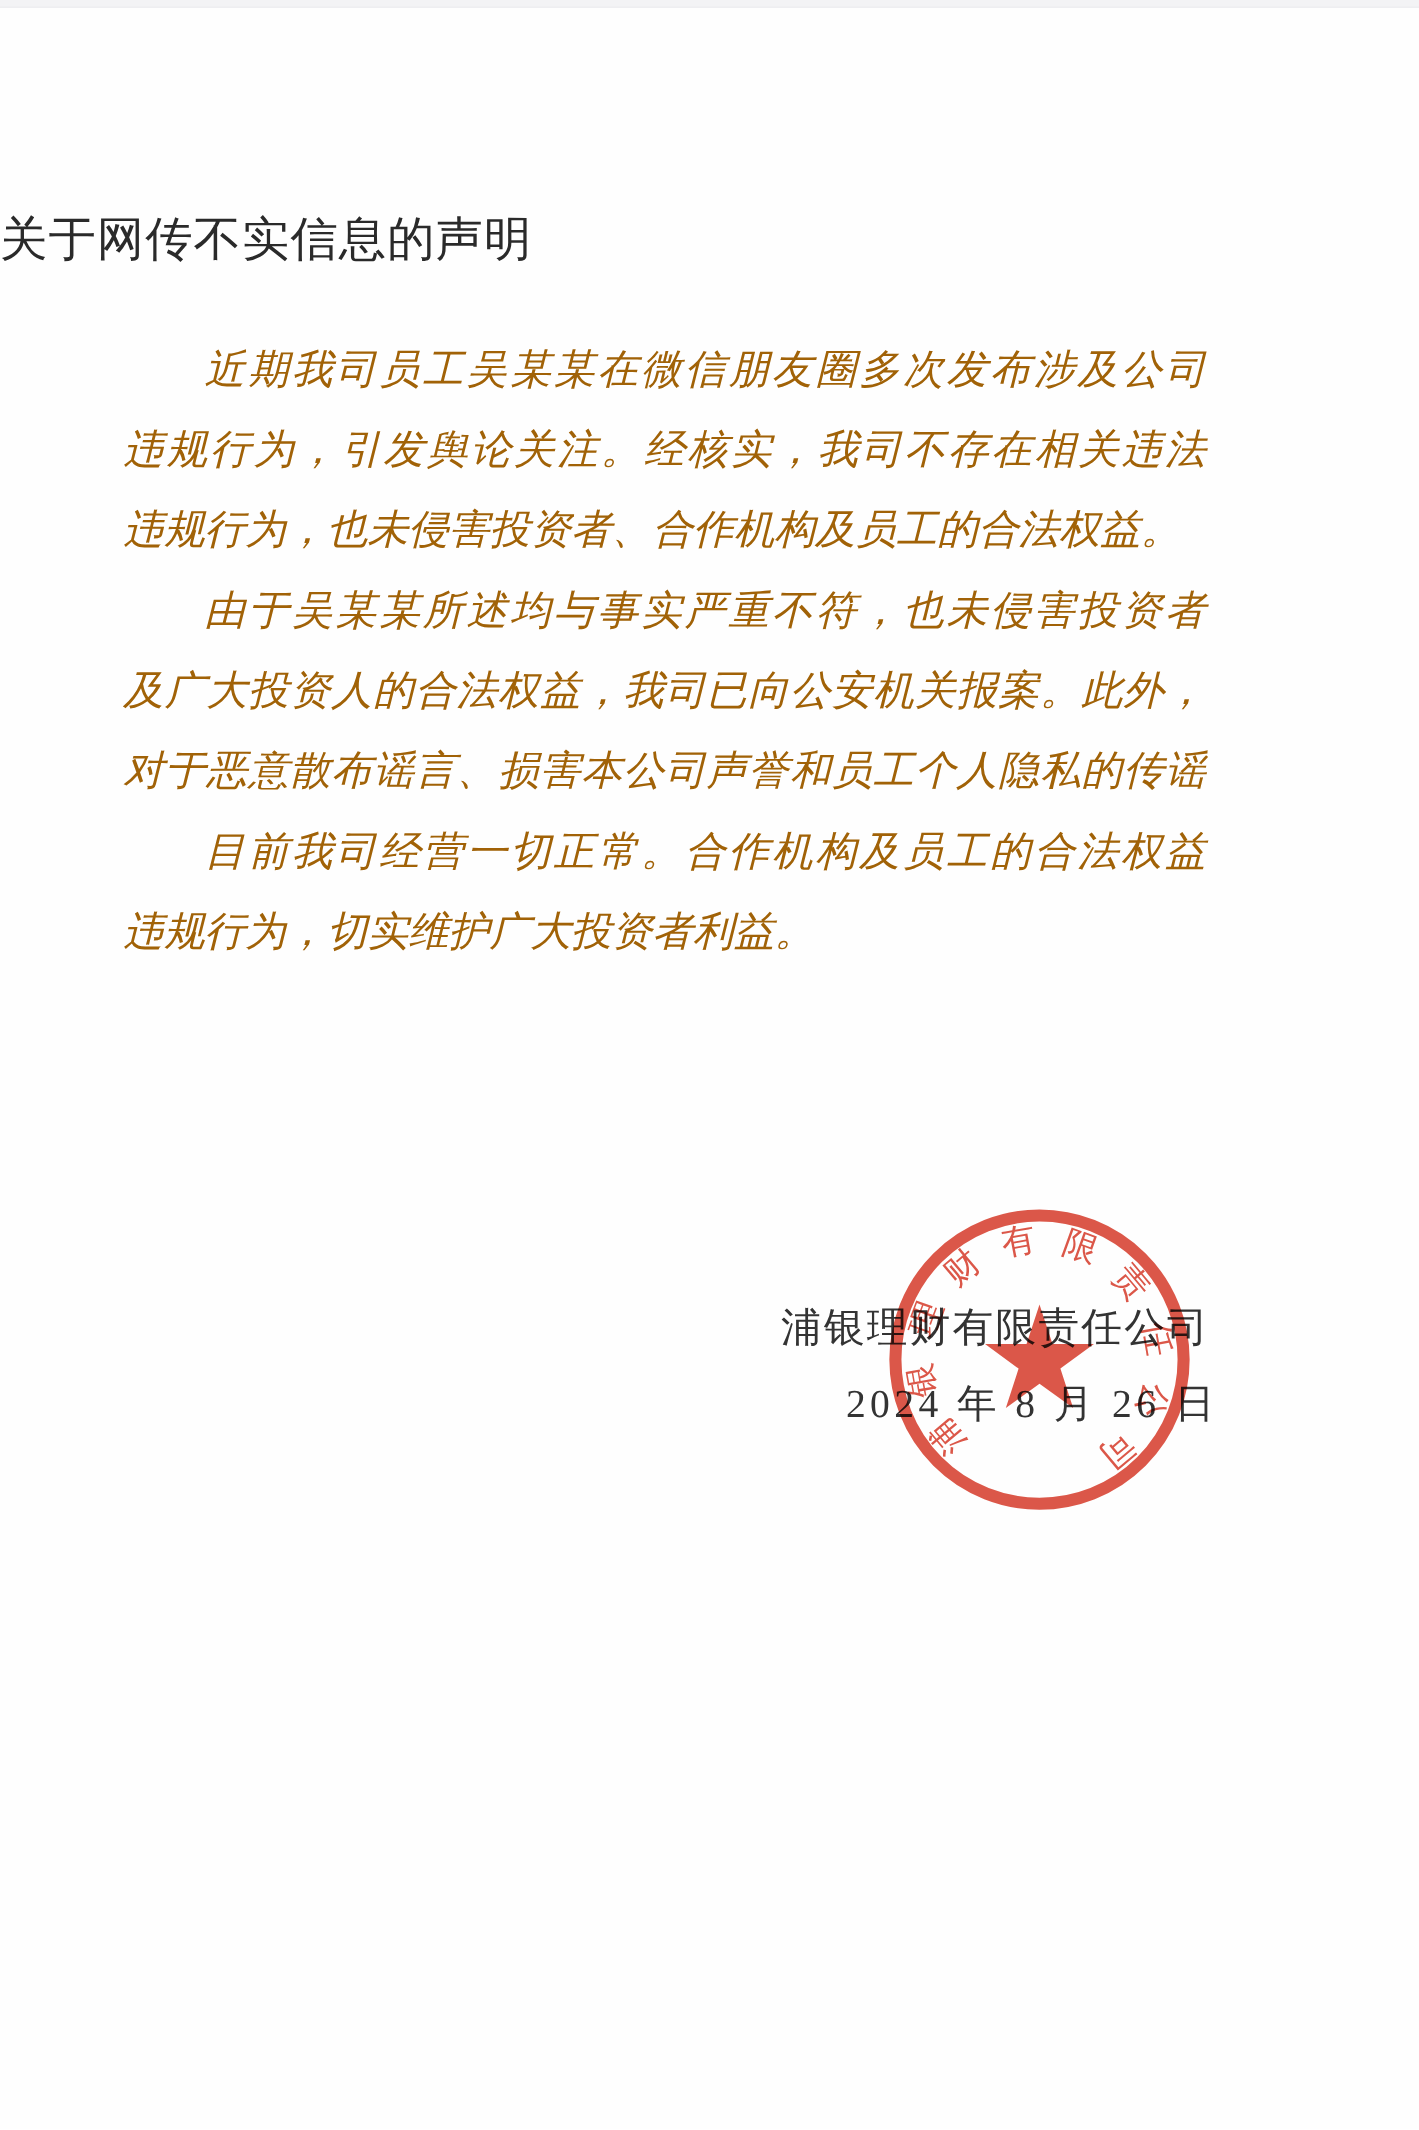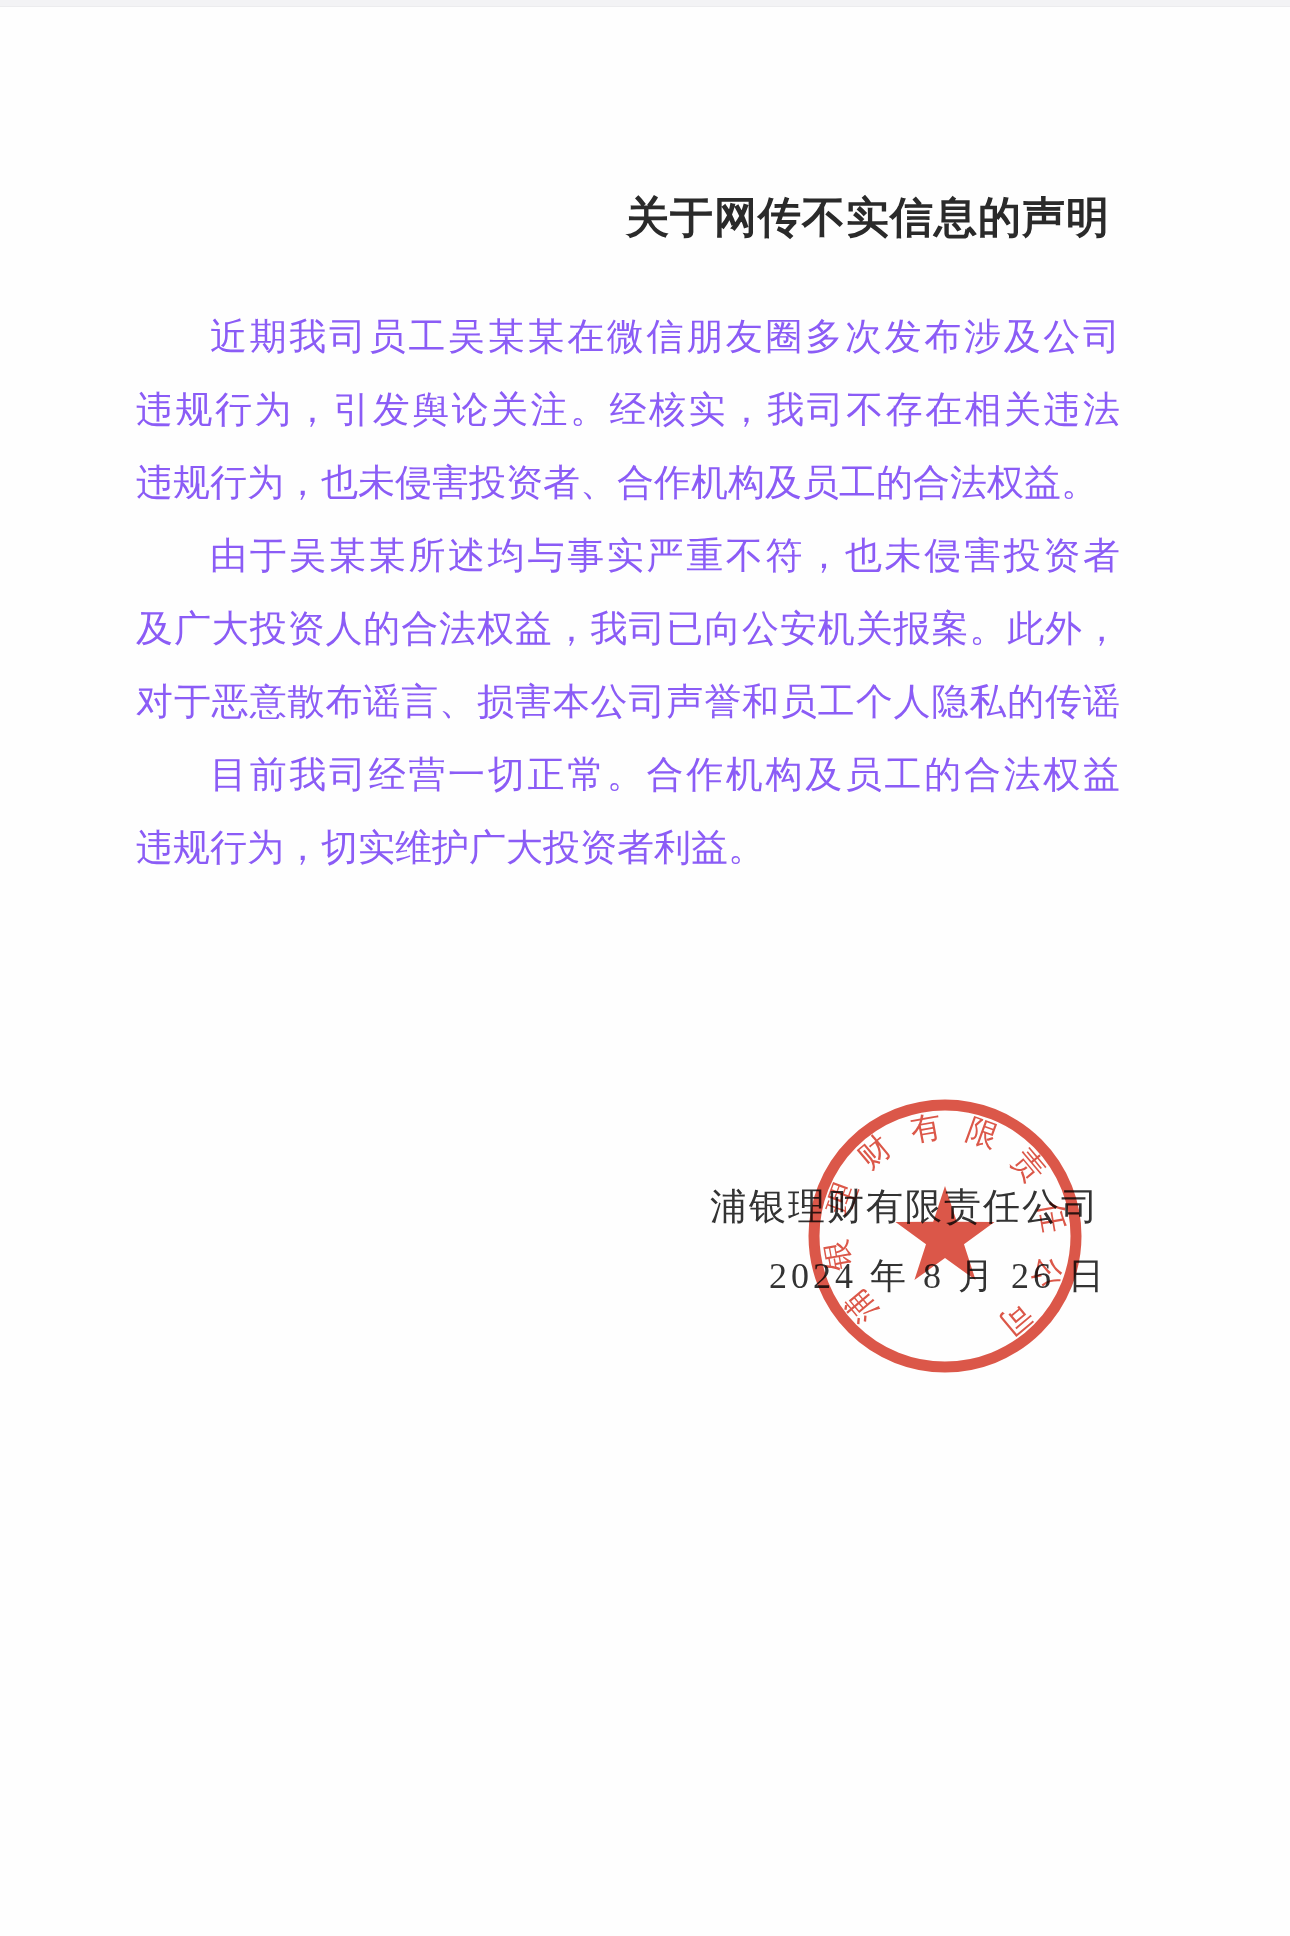--- a/index.html
+++ b/index.html
@@ -21,34 +21,35 @@
     width: 100%;
     height: 6px;
     background: #f3f3f5;
     border-bottom: 1px solid #ececee;
   }
   .doc-title {
     position: absolute;
     top: 160px;
     left: 0;
     width: 1110px;
-    text-align: right;
+    text-align: left;
     font-family: "Liberation Sans", "DejaVu Sans", sans-serif;
-    font-weight: 700;
+    font-weight: 400;
     font-size: 43px;
     letter-spacing: 1px;
     color: #2a2a2a;
   }
   .body-block {
     position: absolute;
     top: 300px;
-    left: 136px;
+    left: 112px;
     width: 984px;
     font-size: 37px;
-    color: #8b5cf6;
+    color: #a16207;
+    font-style: italic;
   }
   .tline {
     width: 100%;
     height: 73px;
     line-height: 73px;
     white-space: nowrap;
     text-align: justify;
     text-align-last: justify;
     text-justify: inter-character;
   }

